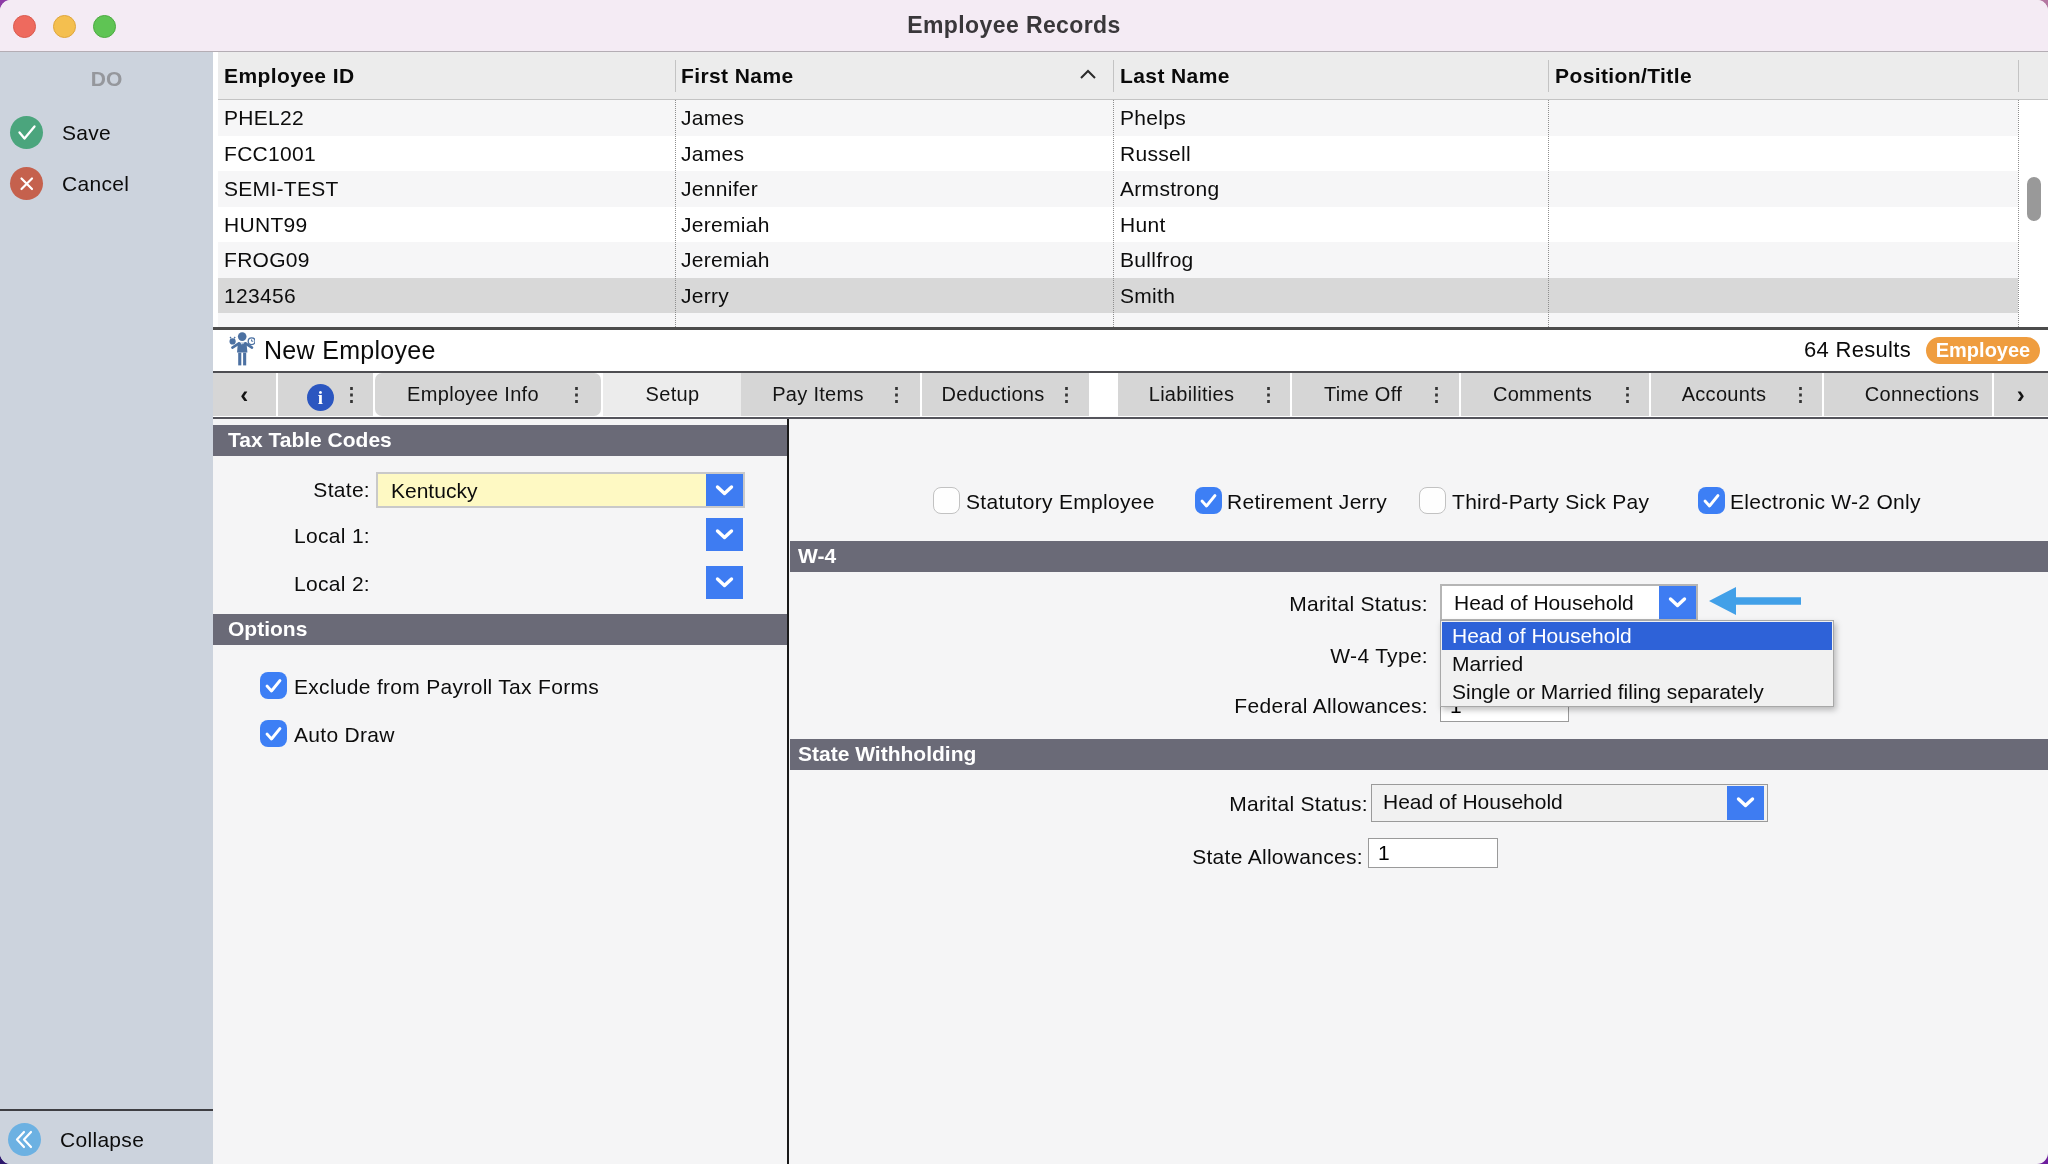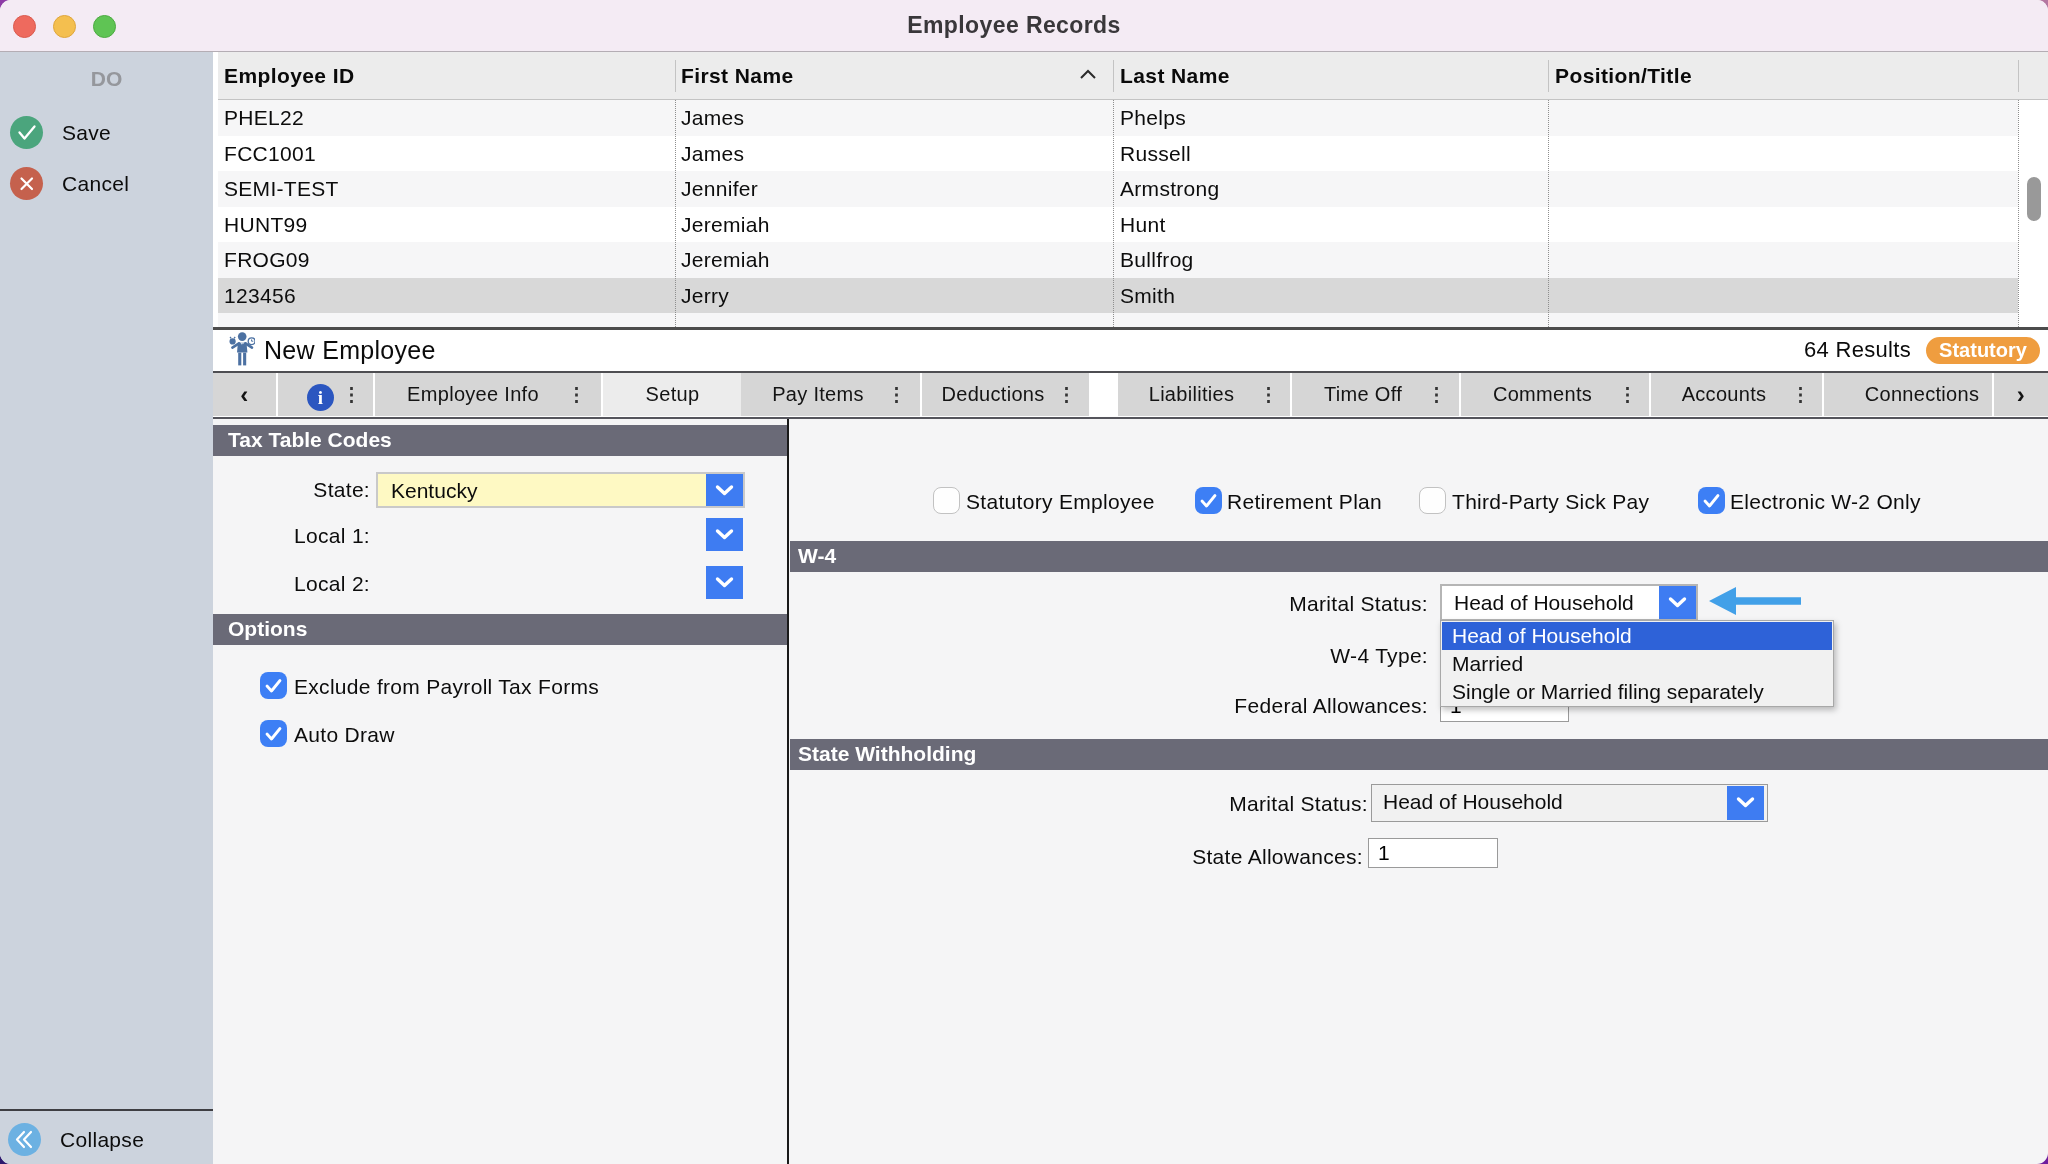--- a/index.html
+++ b/index.html
@@ -176,36 +176,36 @@
       <path d="M10 11.4 L3.4 15.6 M16.4 11.4 L23 15.6" stroke="#4c71a2" stroke-width="2.6" stroke-linecap="round"></path>
       <path d="M11.3 10.6 L13.2 13.4 L15.1 10.6 Z" fill="#ffffff"></path>
       <path d="M13.2 11.4 L13.2 16.6" stroke="#4c71a2" stroke-width="1.4"></path>
       <circle cx="3.6" cy="9.4" r="3.1" fill="#4c71a2"></circle>
       <path d="M2.2 6.4 L1 5 M5 6.4 L6.2 5" stroke="#4c71a2" stroke-width="1.2"></path>
       <circle cx="22.6" cy="9.2" r="3.4" fill="#ffffff" stroke="#4c71a2" stroke-width="1.3"></circle>
       <path d="M22.6 7.4 v1.8 h1.7" stroke="#4c71a2" stroke-width="1" fill="none"></path>
     </svg>
     <div id="ne-title">New Employee</div>
     <div id="results">64 Results</div>
-    <div id="filtered">Statutory</div>
+    <div id="filtered">Employee</div>
   </div>
   <div id="band-line"></div>
 
   <div id="tabs">
     <div class="tab" style="left:0px; width:63px;">
         <div class="tlabel" style="font-size:24px; font-weight:bold;">‹</div>
       </div>
     <div class="tab" style="left:65px; width:95px;">
       <svg style="position:absolute; left:29px; top:11px;" width="27" height="27">
           <circle cx="13.5" cy="13.5" r="13.5" fill="#2b56c0"></circle>
           <text x="13.5" y="20" font-size="19" font-weight="bold" fill="#fff" text-anchor="middle" font-family="Liberation Serif, serif">i</text>
         </svg>
       <div class="tdots" style="right:12px;">⋮</div>
     </div>
-    <div class="tab" style="left:162px; width:226px;">
+    <div class="tab" style="left:162px; width:226px;border-radius:7px;">
         <div class="tlabel" style="padding-right:30px;">Employee Info</div>
         <div class="tdots" style="right:15px;">⋮</div>
       </div>
     <div class="tab sel" style="left:390px; width:164px;padding-left:30px;">
         <div class="tlabel" style="padding-right:25px;">Setup</div>
         <div class="tdots" style="right:13px;">⋮</div>
       </div>
     <div class="tab" style="left:528px; width:179px;">
         <div class="tlabel" style="padding-right:25px;">Pay Items</div>
         <div class="tdots" style="right:14px;">⋮</div>
@@ -270,21 +270,21 @@
   <div class="cb on" style="left:260px; top:720px;"><svg width="27" height="27">
         <path d="M7 14 L11.5 19 L20 8.5" stroke="#fff" stroke-width="2.8" fill="none" stroke-linecap="round" stroke-linejoin="round"></path>
       </svg></div>
   <div class="cblab" style="left:294px; top:723px;">Auto Draw</div>
 
   <div class="cb off" style="left:933px; top:487px;"></div>
   <div class="cblab" style="left:966px; top:490px;">Statutory Employee</div>
   <div class="cb on" style="left:1195px; top:487px;"><svg width="27" height="27">
         <path d="M7 14 L11.5 19 L20 8.5" stroke="#fff" stroke-width="2.8" fill="none" stroke-linecap="round" stroke-linejoin="round"></path>
       </svg></div>
-  <div class="cblab" style="left:1227px; top:490px;">Retirement Plan</div>
+  <div class="cblab" style="left:1227px; top:490px;">Retirement Jerry</div>
   <div class="cb off" style="left:1419px; top:487px;"></div>
   <div class="cblab" style="left:1452px; top:490px;">Third-Party Sick Pay</div>
   <div class="cb on" style="left:1698px; top:487px;"><svg width="27" height="27">
         <path d="M7 14 L11.5 19 L20 8.5" stroke="#fff" stroke-width="2.8" fill="none" stroke-linecap="round" stroke-linejoin="round"></path>
       </svg></div>
   <div class="cblab" style="left:1730px; top:490px;">Electronic W-2 Only</div>
 
   <div class="bar" style="left:790px; top:541px; width:1258px; padding-left:8px;">W-4</div>
   <div class="lab" style="left:1128px; top:592px; width:300px;">Marital Status:</div>
   <div class="combo" style="left:1440px; top:584px; width:258px; height:37px; line-height:33px; padding-left:12px; background:#fff; border:2px solid #b5b5b5;">Head of Household</div>

